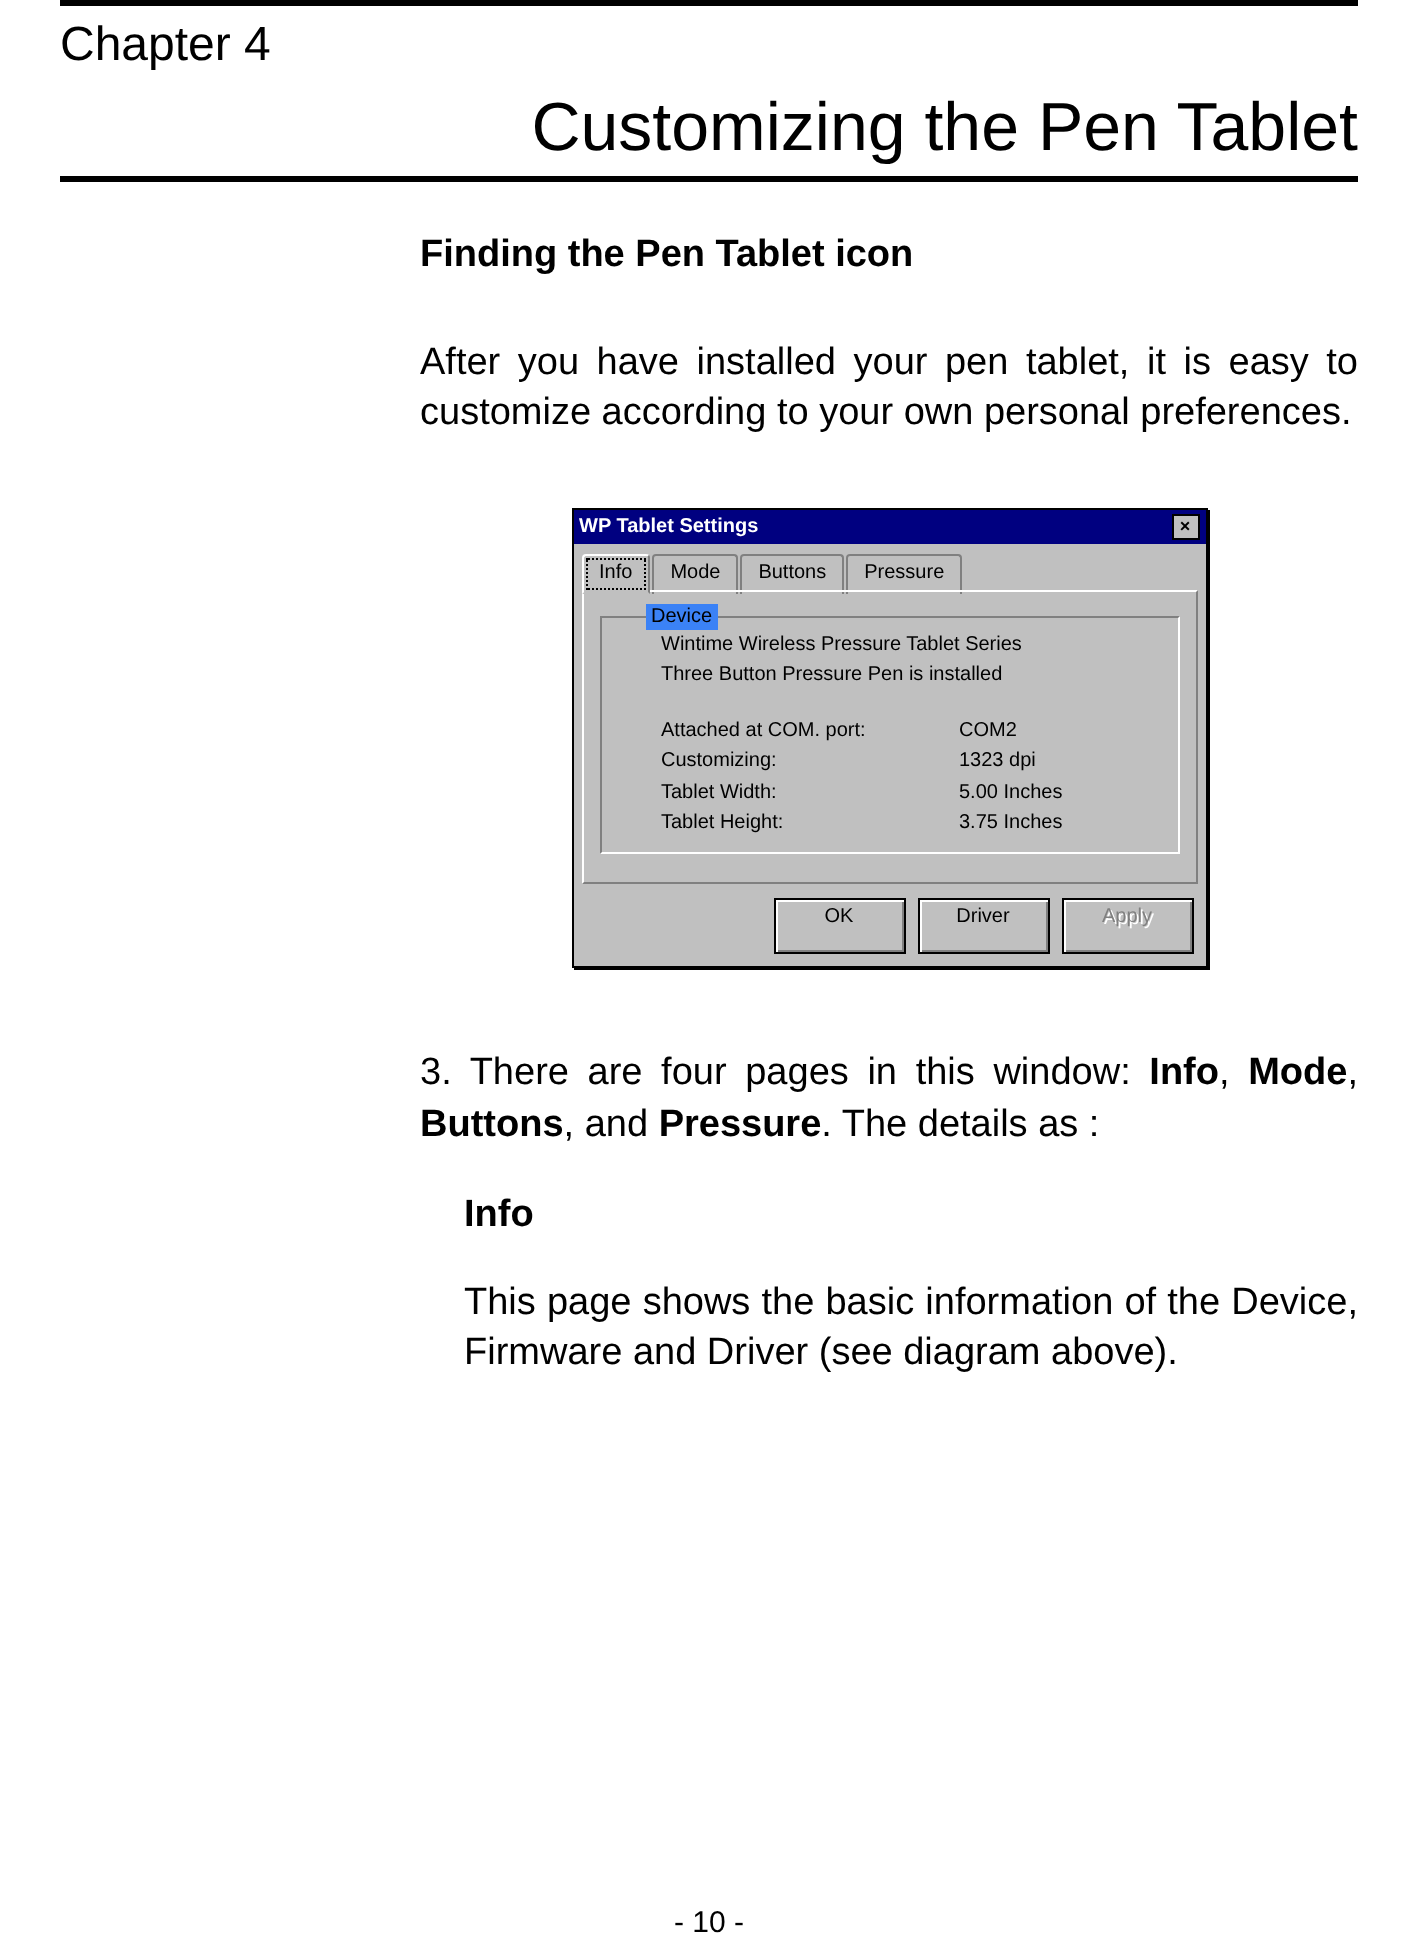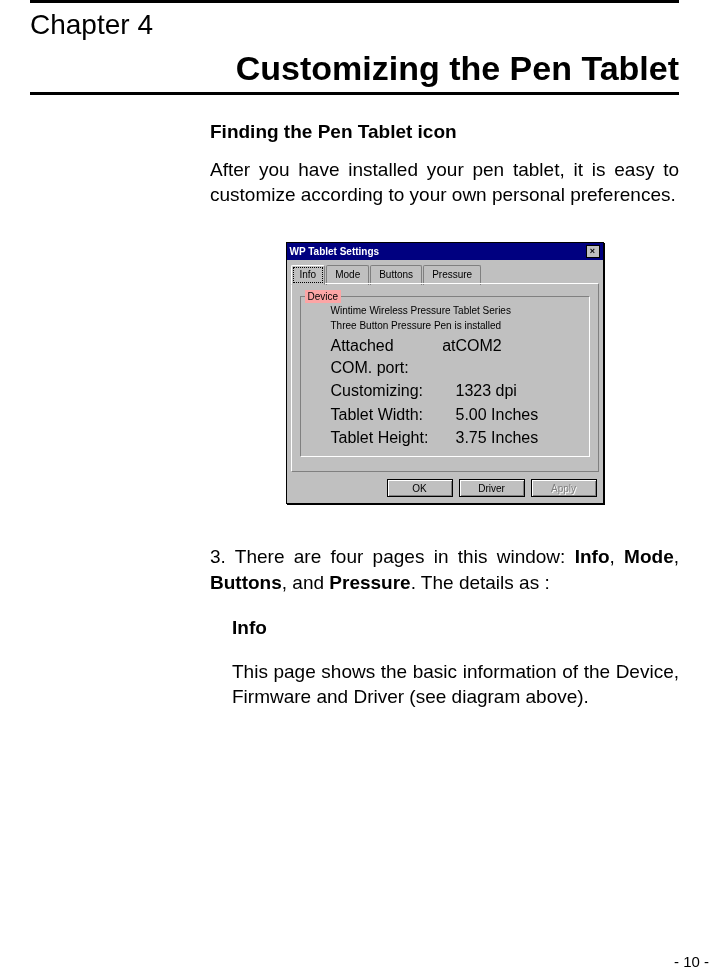--- a/index.html
+++ b/index.html
@@ -12,54 +12,54 @@
     position: relative;
   }
   .page {
     padding: 0;
   }
   .top-rule {
     border-top: 3px solid #000;
     margin: 0 30px 0 30px;
   }
   .chapter-label {
-    font-size: 28px;
+    font-size: 24px;
     padding: 6px 0 0 30px;
   }
   .title {
     font-size: 34px;
-    font-weight: bold;
+    font-weight: normal;
     text-align: right;
     padding: 8px 30px 4px 0;
   }
   .title-rule {
     border-top: 3px solid #000;
     margin: 0 30px 24px 30px;
   }
   .content {
     margin-left: 210px;
     margin-right: 30px;
     text-align: justify;
     font-size: 19px;
     line-height: 1.35;
   }
   .section-heading {
     font-weight: bold;
     font-size: 19px;
-    margin-bottom: 12px;
+    margin-bottom: 28px;
   }
   .para { }
   .step { margin-bottom: 20px; }
   .bold { font-weight: bold; }
   .sub-heading { font-weight: bold; margin: 18px 0 18px 22px; }
   .page-number {
     position: absolute;
     bottom: 6px;
     left: 0; right: 0;
-    text-align: right;
+    text-align: center;
     font-size: 15px;
   }
 
   
   .dialog-wrap {
     display: flex;
     justify-content: center;
     margin: 34px 0 40px 0;
   }
   .dialog {
@@ -127,47 +127,48 @@
     border: 1px solid #808080;
     border-right-color: #fff;
     border-bottom-color: #fff;
     margin: 6px 2px;
     padding: 6px 8px 6px 8px;
     position: relative;
   }
   .group-title {
     position: absolute;
     top: -7px;
-    left: 4px;
-    background: #fca5a5;
+    left: 22px;
+    background: #3b82f6;
     padding: 0 3px;
     font-size: 10px;
   }
   .info-line {
     font-size: 10px;
     padding: 1px 0 1px 22px;
     color: #000;
     white-space: nowrap;
   }
   .info-row {
     display: flex;
     padding: 1px 0 1px 22px;
-    font-size: 16px;
+    font-size: 10px;
+    gap: 24px;
   }
   .info-label { width: 125px; }
   .dlg-buttons {
     display: flex;
     justify-content: flex-end;
     gap: 6px;
     padding: 6px 6px 6px 0;
     background: #c0c0c0;
   }
   .dlg-btn {
     width: 66px;
-    height: 18px;
+    height: 28px;
     background: #c0c0c0;
     border: 1px solid #000;
     box-shadow: inset 1px 1px 0 #fff, inset -1px -1px 0 #808080;
     font-size: 10px;
     text-align: center;
     line-height: 18px;
   }
   .dlg-btn.disabled { color: #808080; text-shadow: 1px 1px 0 #fff; }
   .active-tab-dotted {
     outline: 1px dotted #000;
@@ -198,21 +199,21 @@
         <div class="tabstrip">
           <div class="tab active active-tab-dotted">Info</div>
           <div class="tab">Mode</div>
           <div class="tab">Buttons</div>
           <div class="tab">Pressure</div>
         </div>
         <div class="tab-border">
           <div class="group">
             <div class="group-title">Device</div>
             <div class="info-line">Wintime Wireless Pressure Tablet Series</div>
-            <div class="info-line" style="margin-bottom:0">Three Button Pressure Pen is installed</div>
+            <div class="info-line" style="margin-bottom:12px">Three Button Pressure Pen is installed</div>
             <div class="info-row">
               <div class="info-label">Attached at COM. port:</div>
               <div>COM2</div>
             </div>
             <div class="info-row">
               <div class="info-label">Customizing:</div>
               <div>1323 dpi</div>
             </div>
             <div class="info-row">
               <div class="info-label">Tablet Width:</div>

